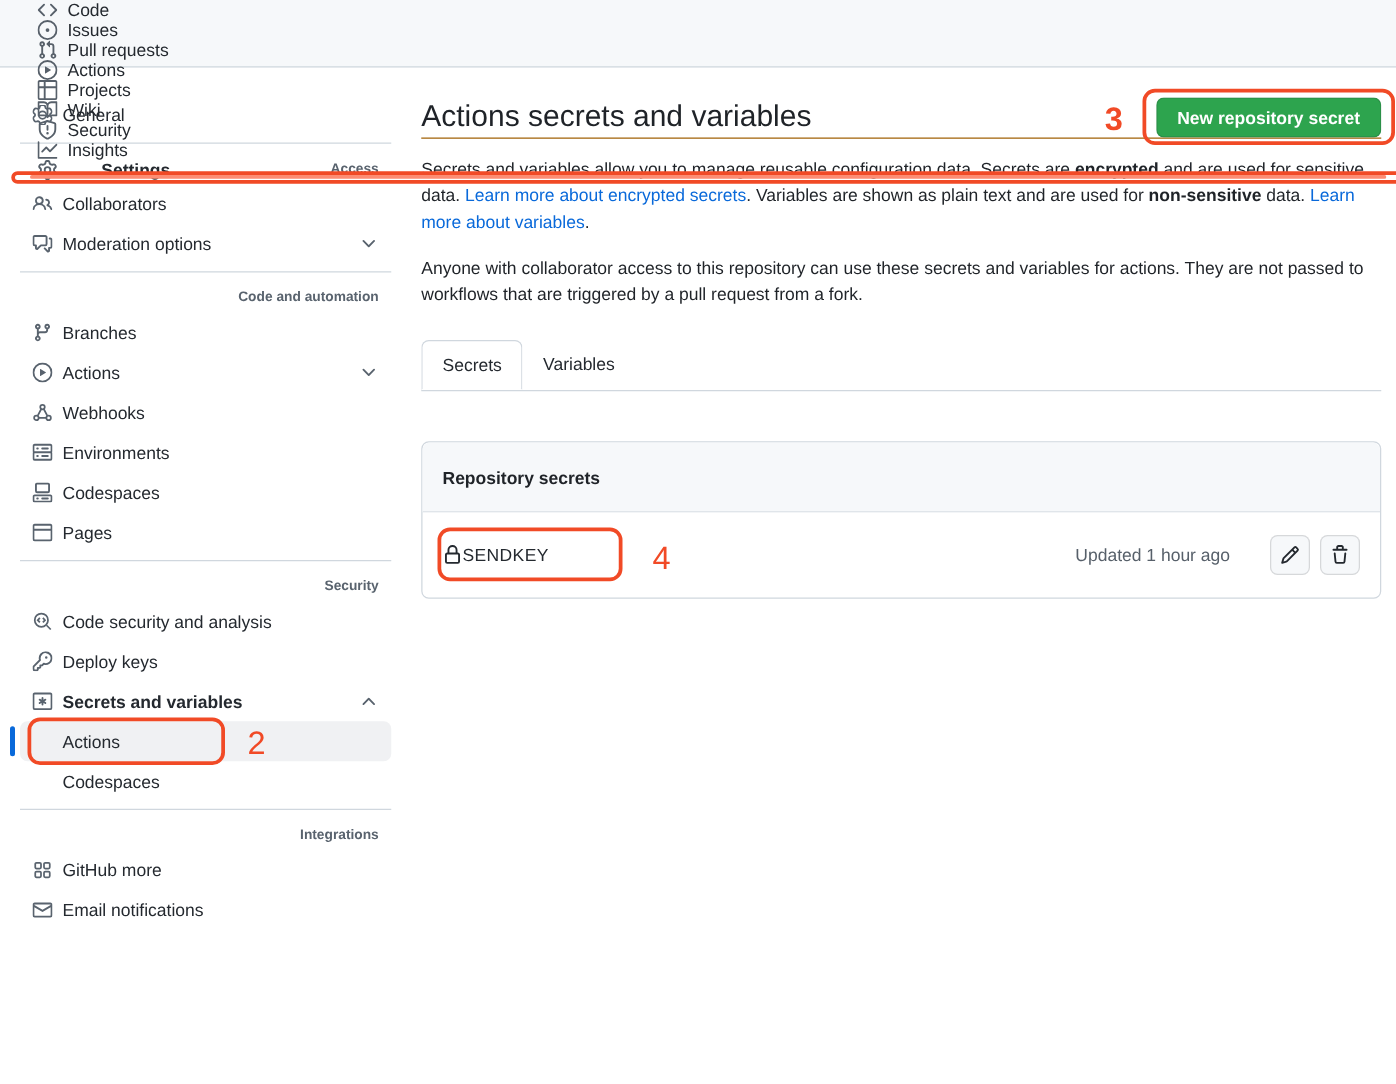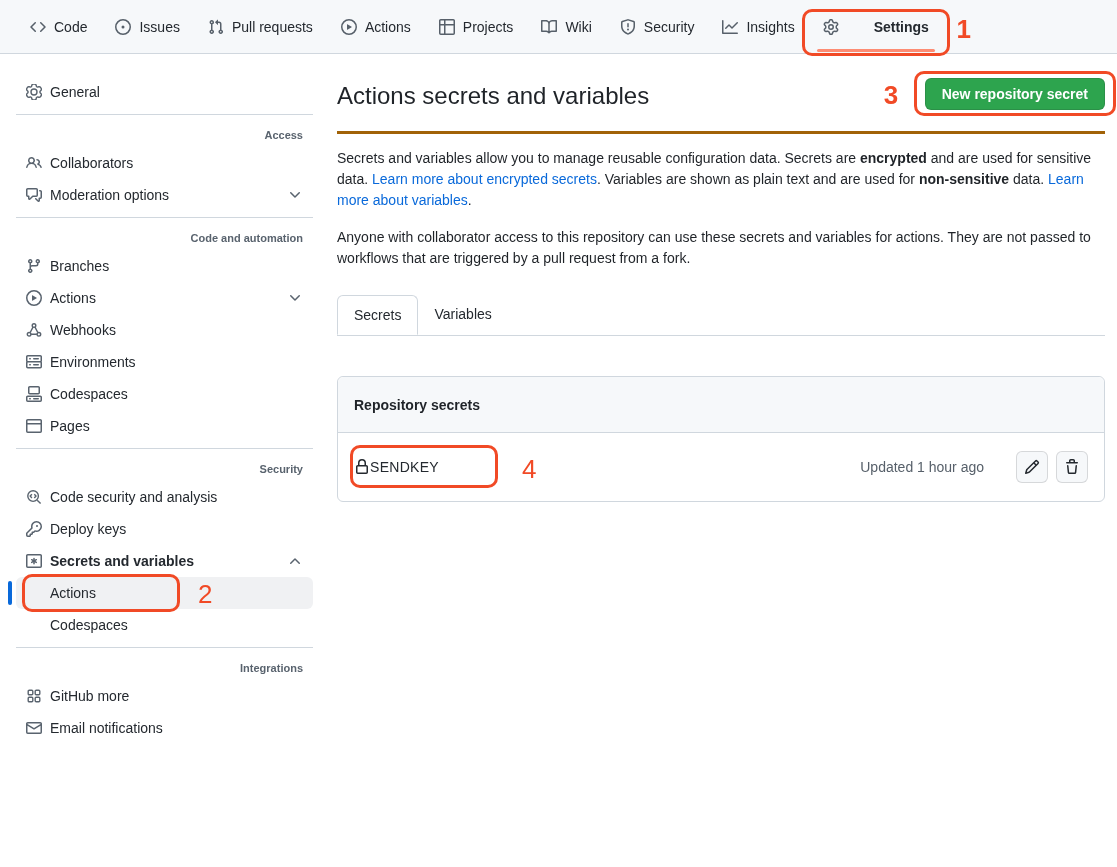--- a/index.html
+++ b/index.html
@@ -6,21 +6,21 @@
   html,body { width:1117px; height:867px; }
   body {
     font-family:"Liberation Sans", sans-serif;
     background:#ffffff; color:#1f2328; overflow:hidden; position:relative;
   }
   svg { display:block; }
 
   
   .topnav {
     height:54px; background:#f6f8fa; border-bottom:1px solid #d0d7de;
-    display:flex; align-items:stretch; padding-left:16px;
+    display:flex; align-items:stretch; padding-left:16px;flex-direction:column;
   }
   .navitem {
     display:flex; align-items:center; gap:8px; padding:0 14px;
     font-size:14px; color:#24292f; cursor:pointer; position:relative;
   }
   .navitem .nicon { color:#57606a; }
   .navitem.active { font-weight:700;gap:35px; }
   .nav-underline {
     position:absolute; left:8px; right:8px; bottom:1px; height:3px;
     background:#fd8c73; border-radius:3px;
@@ -54,22 +54,22 @@
   .sb-sub { padding-left:34px; }
   .sb-sub.active { background:#f0f1f3; }
   .accent-bar {
     position:absolute; left:-8px; top:4px; bottom:4px; width:4px;
     background:#0969da; border-radius:2px;
   }
 
   
   .main { flex:1; padding:24px 12px 0 16px; }
   .page-head {
-    display:flex; justify-content:space-between; align-items:flex-end;
-    border-bottom:3px solid #a16207; padding-bottom:21px; margin-bottom:14px;
+    display:flex; justify-content:space-between; align-items:center;
+    border-bottom:1px solid #a16207; padding-bottom:0; margin-bottom:14px;
   }
   .page-title { font-size:24px; font-weight:400; color:#1f2328; }
   .btn-green {
     position:relative; height:32px; padding:0 16px; background:#2da44e; color:#ffffff;
     font-size:14px; font-weight:700; border:1px solid rgba(31,35,40,0.15);
     border-radius:6px; cursor:pointer; font-family:inherit; white-space:nowrap;
   }
   .para { font-size:14px; line-height:21px; margin-bottom:16px; max-width:768px; }
   .para a { color:#0969da; text-decoration:none; cursor:pointer; }
   .para b { font-weight:700; }

